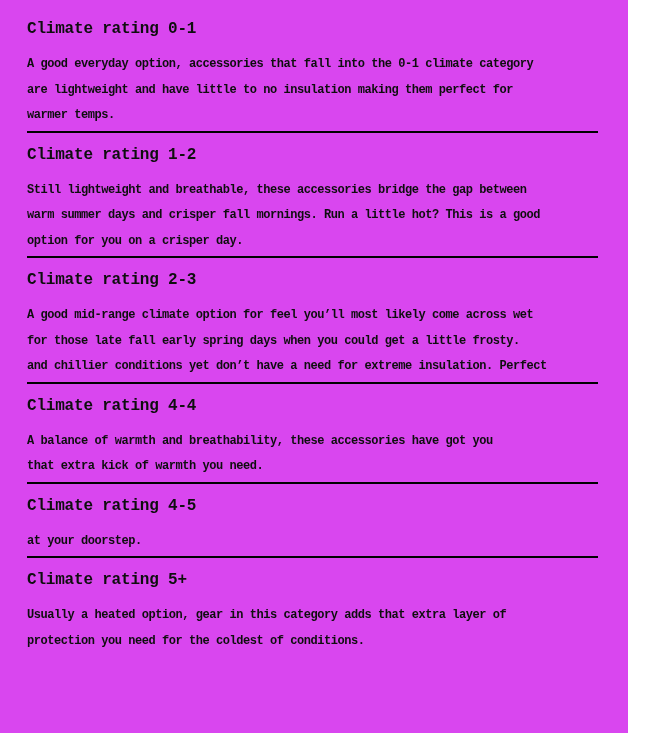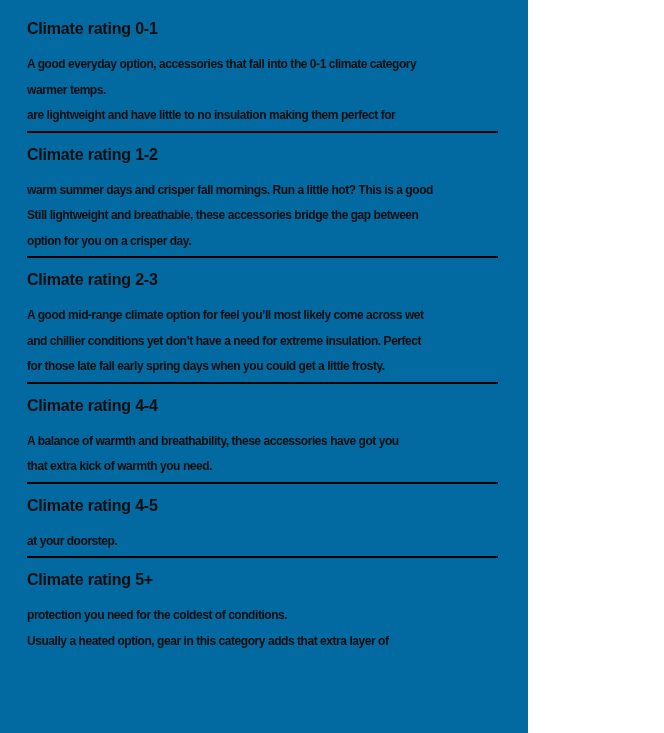--- a/index.html
+++ b/index.html
@@ -4,25 +4,25 @@
 <style>
   * { box-sizing: border-box; }
   html, body { margin: 0; padding: 0; }
   body {
     width: 664px;
     height: 733px;
     background: #ffffff;
     overflow: hidden;
   }
   .page {
-    width: 528px;
+    width: 628px;
     height: 733px;
     padding: 19px 30px 0 27px;
-    background: #0369a1;
-    font-family: Liberation Sans, sans-serif;
+    background: #d946ef;
+    font-family: Liberation Mono, monospace;
     font-weight: 700;
     color: #0e0e0e;
   }
   .section { margin: 0; }
   .section-heading {
     font-size: 16px;
     line-height: 20px;
     letter-spacing: -0.2px;
     margin: 0 0 13px 0;
     font-weight: 700;
@@ -46,42 +46,42 @@
 </style>
 </head>
 <body>
 
 <div class="page">
 
   <div class="section">
     <h2 class="section-heading">Climate rating 0-1</h2>
     <p class="section-body">
       <span class="body-line">A good everyday option, accessories that fall into the 0-1 climate category</span>
+      <span class="body-line">are lightweight and have little to no insulation making them perfect for</span>
       <span class="body-line">warmer temps.</span>
-      <span class="body-line">are lightweight and have little to no insulation making them perfect for</span>
     </p>
     <hr class="section-divider">
   </div>
 
   <div class="section">
     <h2 class="section-heading">Climate rating 1-2</h2>
     <p class="section-body">
+      <span class="body-line">Still lightweight and breathable, these accessories bridge the gap between</span>
       <span class="body-line">warm summer days and crisper fall mornings. Run a little hot? This is a good</span>
-      <span class="body-line">Still lightweight and breathable, these accessories bridge the gap between</span>
       <span class="body-line">option for you on a crisper day.</span>
     </p>
     <hr class="section-divider">
   </div>
 
   <div class="section">
     <h2 class="section-heading">Climate rating 2-3</h2>
     <p class="section-body">
       <span class="body-line">A good mid-range climate option for feel you’ll most likely come across wet</span>
+      <span class="body-line">for those late fall early spring days when you could get a little frosty.</span>
       <span class="body-line">and chillier conditions yet don’t have a need for extreme insulation. Perfect</span>
-      <span class="body-line">for those late fall early spring days when you could get a little frosty.</span>
     </p>
     <hr class="section-divider">
   </div>
 
   <div class="section">
     <h2 class="section-heading">Climate rating 4-4</h2>
     <p class="section-body">
       <span class="body-line">A balance of warmth and breathability, these accessories have got you</span>
       <span class="body-line">that extra kick of warmth you need.</span>
     </p>
@@ -92,18 +92,18 @@
     <h2 class="section-heading">Climate rating 4-5</h2>
     <p class="section-body">
       <span class="body-line">at your doorstep.</span>
     </p>
     <hr class="section-divider">
   </div>
 
   <div class="section">
     <h2 class="section-heading">Climate rating 5+</h2>
     <p class="section-body">
+      <span class="body-line">Usually a heated option, gear in this category adds that extra layer of</span>
       <span class="body-line">protection you need for the coldest of conditions.</span>
-      <span class="body-line">Usually a heated option, gear in this category adds that extra layer of</span>
     </p>
   </div>
 
 </div>
 
 </body></html>

